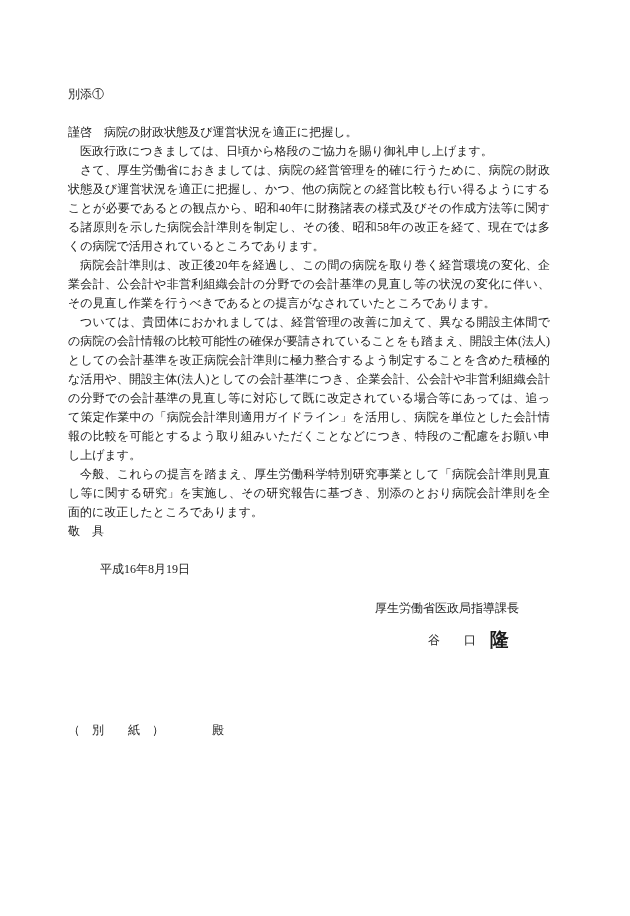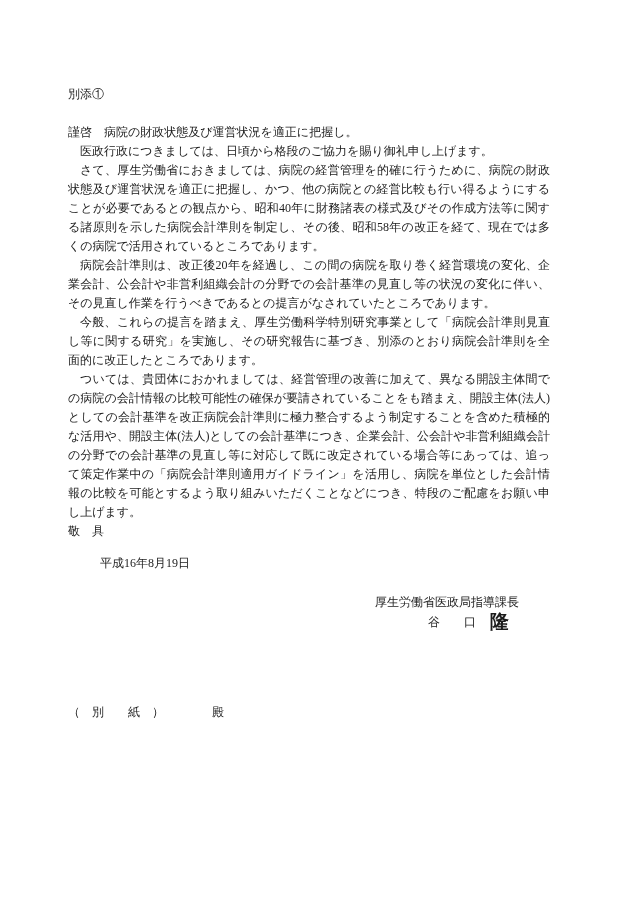--- a/index.html
+++ b/index.html
@@ -30,33 +30,33 @@
   p.para { text-indent: 1em; }
   .closing {
     font-size: 12px;
     line-height: 19px;
     text-align: left;
     padding-right: 21px;
   }
   .date-line {
     font-size: 12px;
     line-height: 19px;
-    margin-top: 13px;
+    margin-top: 19px;
     padding-left: 32px;
   }
   .sender-title {
     font-size: 12px;
     line-height: 17px;
     margin-top: 21px;
     padding-left: 307px;
   }
   .sender-name-line {
     font-size: 12px;
     line-height: 22px;
-    margin-top: 0;
+    margin-top: 12px;
     padding-left: 360px;
     display: flex;
     align-items: center;
   }
   .seal {
     font-weight: bold;
     font-size: 19px;
     margin-left: 14px;
     line-height: 22px;
   }
@@ -71,22 +71,22 @@
 
 <div class="page">
 
   <div class="attachment-label">別添①</div>
 
   <div class="body-text">
     <p class="salutation">謹啓　病院の財政状態及び運営状況を適正に把握し。</p>
     <p class="para">医政行政につきましては、日頃から格段のご協力を賜り御礼申し上げます。</p>
     <p class="para">さて、厚生労働省におきましては、病院の経営管理を的確に行うために、病院の財政状態及び運営状況を適正に把握し、かつ、他の病院との経営比較も行い得るようにすることが必要であるとの観点から、昭和40年に財務諸表の様式及びその作成方法等に関する諸原則を示した病院会計準則を制定し、その後、昭和58年の改正を経て、現在では多くの病院で活用されているところであります。</p>
     <p class="para">病院会計準則は、改正後20年を経過し、この間の病院を取り巻く経営環境の変化、企業会計、公会計や非営利組織会計の分野での会計基準の見直し等の状況の変化に伴い、その見直し作業を行うべきであるとの提言がなされていたところであります。</p>
+    <p class="para">ついては、貴団体におかれましては、経営管理の改善に加えて、異なる開設主体間での病院の会計情報の比較可能性の確保が要請されていることをも踏まえ、開設主体(法人)としての会計基準を改正病院会計準則に極力整合するよう制定することを含めた積極的な活用や、開設主体(法人)としての会計基準につき、企業会計、公会計や非営利組織会計の分野での会計基準の見直し等に対応して既に改定されている場合等にあっては、追って策定作業中の「病院会計準則適用ガイドライン」を活用し、病院を単位とした会計情報の比較を可能とするよう取り組みいただくことなどにつき、特段のご配慮をお願い申し上げます。</p>
     <p class="para">今般、これらの提言を踏まえ、厚生労働科学特別研究事業として「病院会計準則見直し等に関する研究」を実施し、その研究報告に基づき、別添のとおり病院会計準則を全面的に改正したところであります。</p>
-    <p class="para">ついては、貴団体におかれましては、経営管理の改善に加えて、異なる開設主体間での病院の会計情報の比較可能性の確保が要請されていることをも踏まえ、開設主体(法人)としての会計基準を改正病院会計準則に極力整合するよう制定することを含めた積極的な活用や、開設主体(法人)としての会計基準につき、企業会計、公会計や非営利組織会計の分野での会計基準の見直し等に対応して既に改定されている場合等にあっては、追って策定作業中の「病院会計準則適用ガイドライン」を活用し、病院を単位とした会計情報の比較を可能とするよう取り組みいただくことなどにつき、特段のご配慮をお願い申し上げます。</p>
   </div>
 
   <div class="closing">敬　具</div>
 
   <div class="date-line">平成16年8月19日</div>
 
   <div class="sender-title">厚生労働省医政局指導課長</div>
 
   <div class="sender-name-line">
     <span>谷　　口</span>

